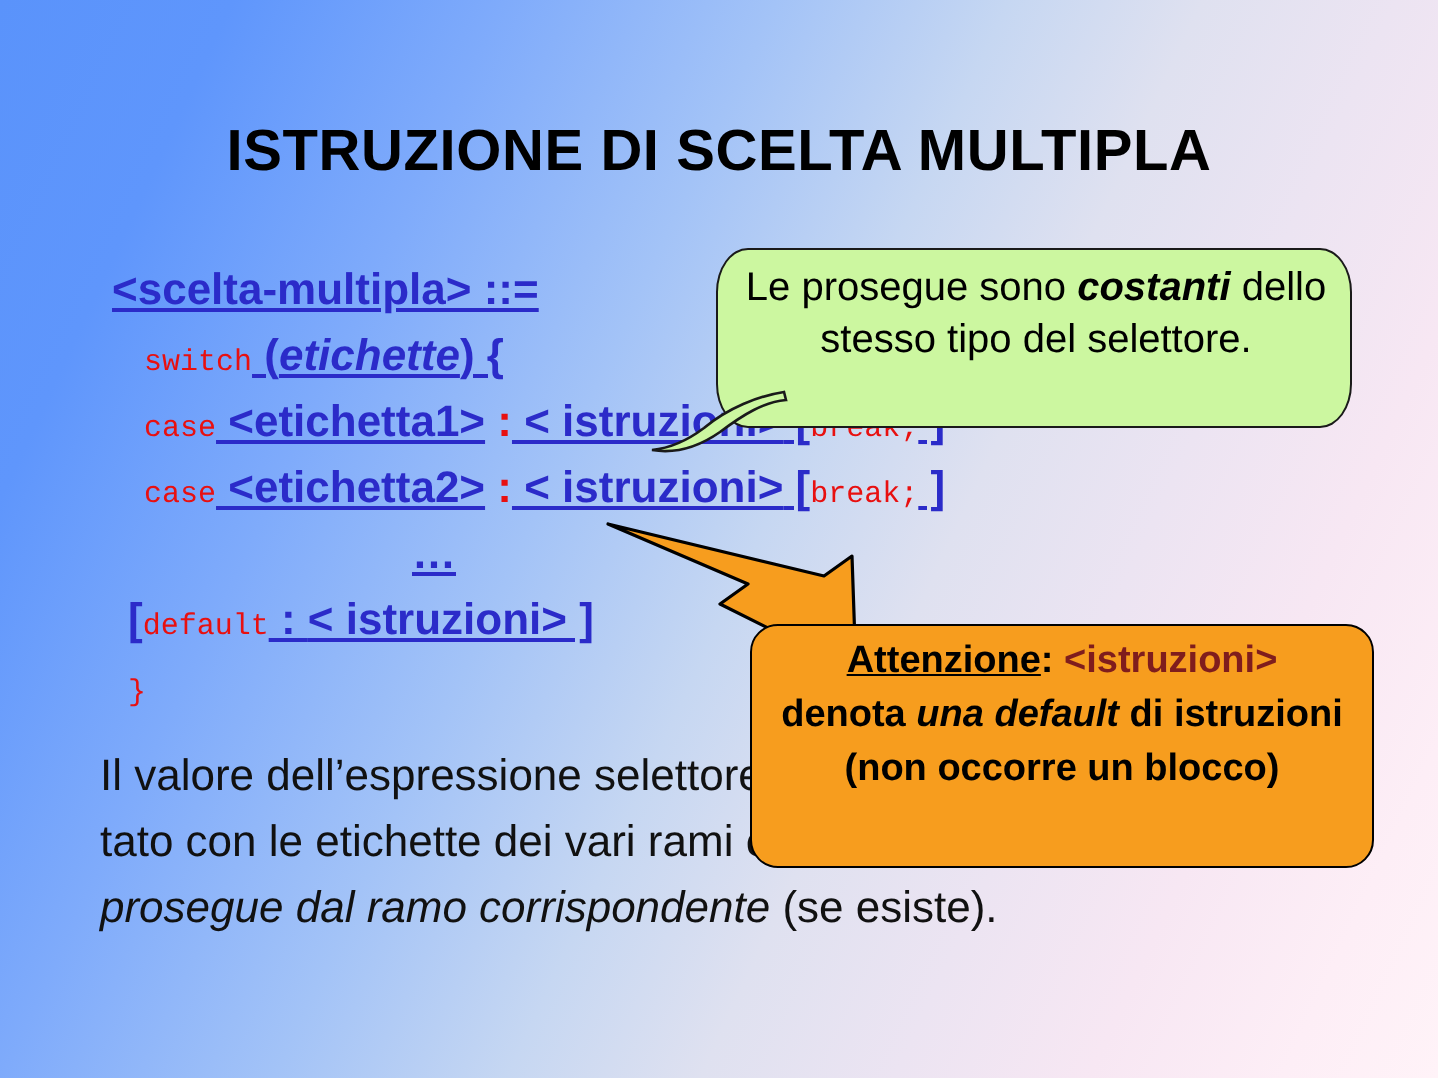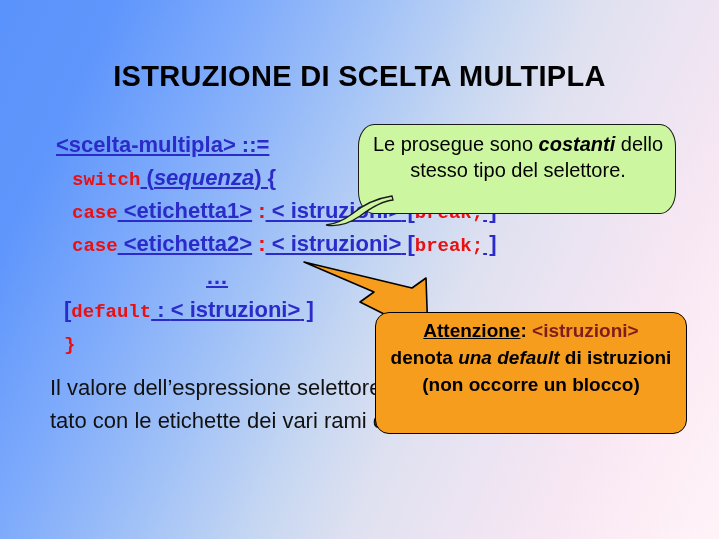--- a/index.html
+++ b/index.html
@@ -56,22 +56,22 @@
     height: 33px;
     line-height: 33px;
     white-space: nowrap;
     font-size: 22px;
     font-weight: bold;
     color: #2b2bc9;
   }
   .mono {
     font-family: "Liberation Mono", "DejaVu Sans Mono", monospace;
     color: #e81010;
-    font-weight: bold;
-    font-size: 19px;
+    font-weight: normal;
+    font-size: 15px;
   }
   .kw-red {
     color: #e81010;
   }
   .blue {
     color: #2b2bc9;
     text-decoration: underline;
   }
   .ital {
     font-style: italic;
@@ -173,21 +173,21 @@
 
   <div id="title">ISTRUZIONE DI SCELTA MULTIPLA</div>
 
   <div id="code">
 
     <div class="code-line">
       <span class="blue">&lt;scelta-multipla&gt; ::=</span>
     </div>
 
     <div class="code-line indent1">
-      <span class="mono">switch</span><span class="blue"> (</span><span class="blue ital">sequenza</span><span class="blue">)  {</span>
+      <span class="mono">switch</span><span class="blue"> (</span><span class="blue ital">etichette</span><span class="blue">)  {</span>
     </div>
 
     <div class="code-line indent1">
       <span class="mono">case</span><span class="blue"> &lt;etichetta1&gt;</span><span class="kw-red"> :</span><span class="blue"> &lt; istruzioni&gt;</span><span class="blue"> [</span><span class="mono">break;</span><span class="blue"> ]</span>
     </div>
 
     <div class="code-line indent1">
       <span class="mono">case</span><span class="blue"> &lt;etichetta2&gt;</span><span class="kw-red"> :</span><span class="blue"> &lt; istruzioni&gt;</span><span class="blue"> [</span><span class="mono">break;</span><span class="blue"> ]</span>
     </div>
 
@@ -201,20 +201,21 @@
 
     <div class="code-line indent-br">
       <span class="mono">}</span>
     </div>
 
   </div>
 
   <div id="para">
     <div>Il valore dell’espressione selettore viene confron-</div>
     <div>tato con le etichette dei vari rami e l’esecuzione</div>
+    <div><span class="ital">prosegue dal ramo corrispondente</span><span> (se esiste).</span></div>
   </div>
 
   <svg id="green-tail" viewBox="0 0 70 34">
     <path d="M68 2 C 55 4, 40 10, 28 20 C 20 26, 12 30, 2 31 C 14 33, 26 29, 36 22 C 48 13, 58 7, 69 6 Z" fill="#ccf7a0" stroke="#1a1a1a" stroke-width="1.3"></path>
   </svg>
 
   <div id="green-callout">
     <div class="gc-text"><span>Le prosegue sono </span><span class="uital">costanti</span><span> dello stesso tipo del selettore.</span></div>
   </div>
 

